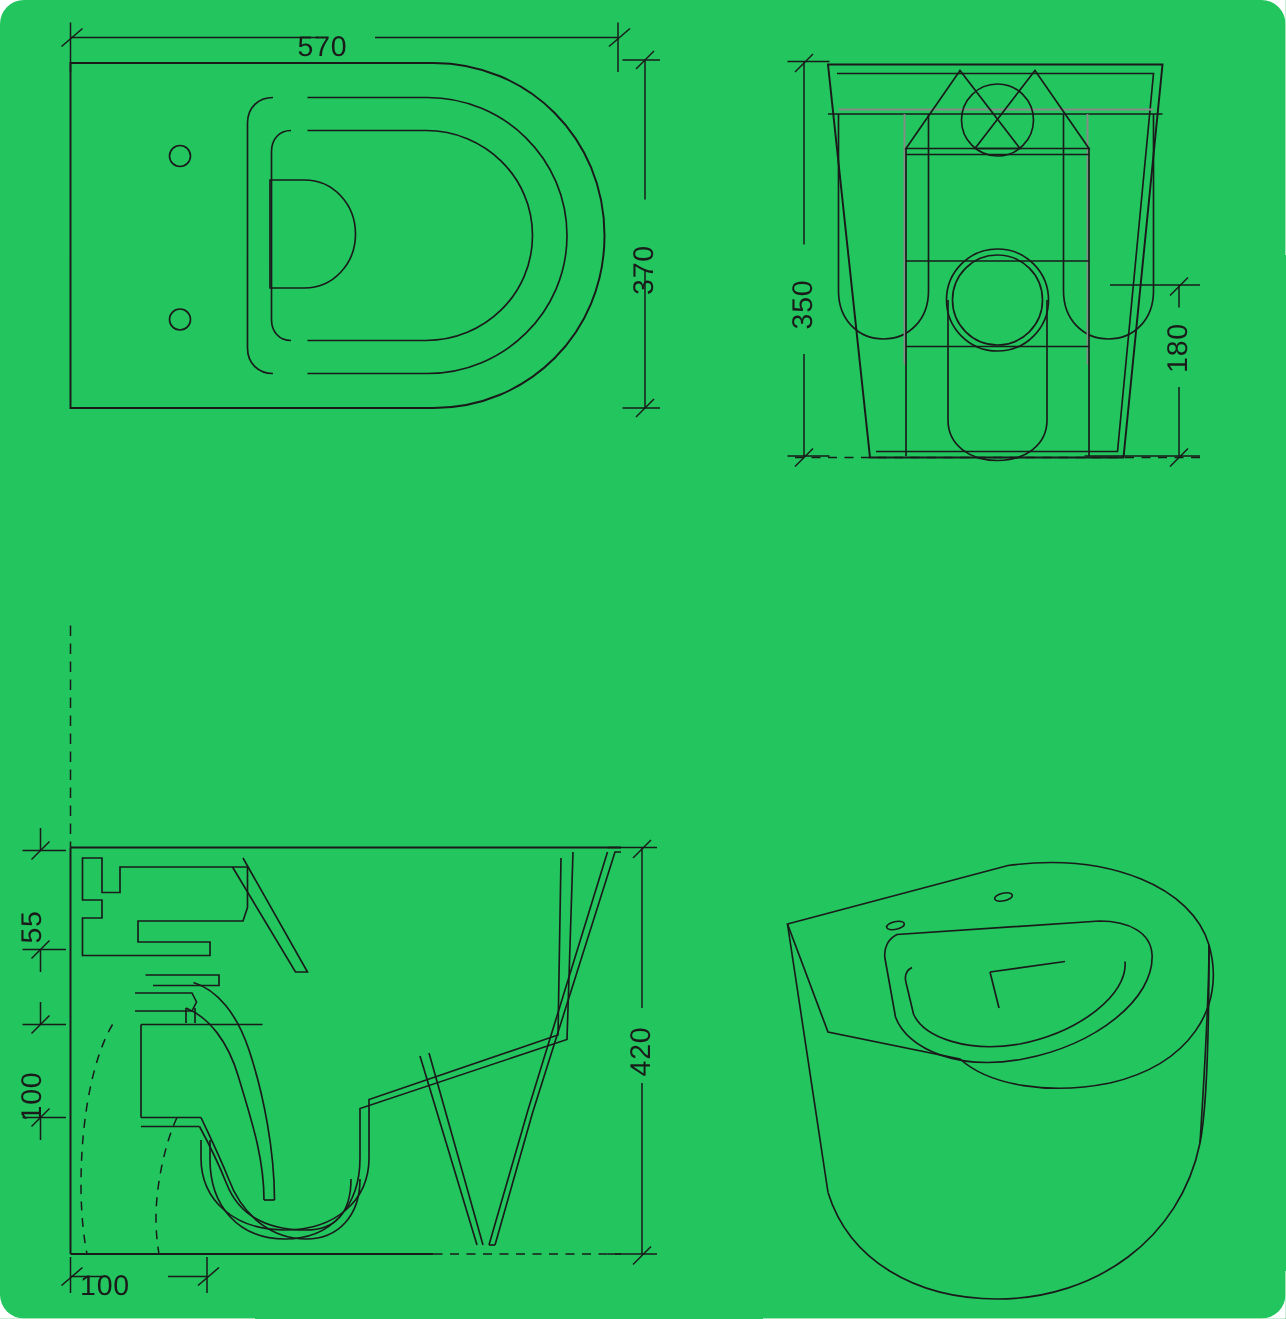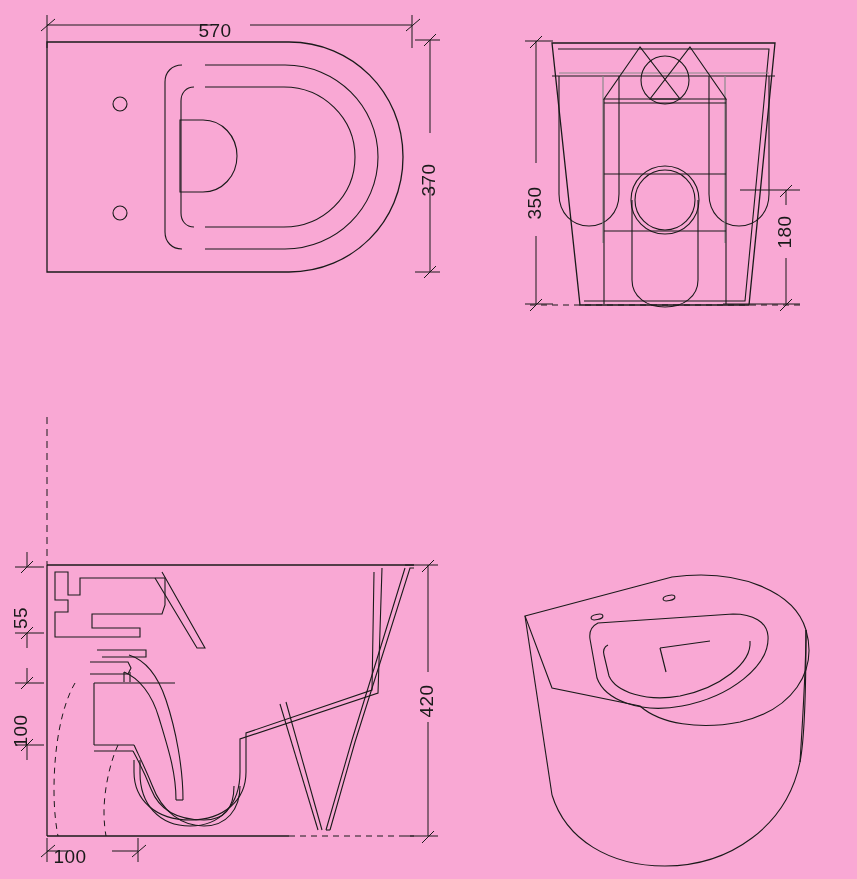--- a/index.html
+++ b/index.html
@@ -8,22 +8,23 @@
     padding: 0;
     background: #ffffff;
   }
   body {
     font-family: "Liberation Sans", sans-serif;
   }
   #sheet {
     position: relative;
     width: 857px;
     height: 879px;
-    background: #f9a8d4;
+    background: #22c55e;
     overflow: hidden;
+    border-radius: 16px;
   }
   #sheet svg {
     display: block;
   }
   .dimtext {
     font-family: "Liberation Sans", sans-serif;
     font-size: 19px;
     fill: #1a1a1a;
     letter-spacing: 0.5px;
   }

